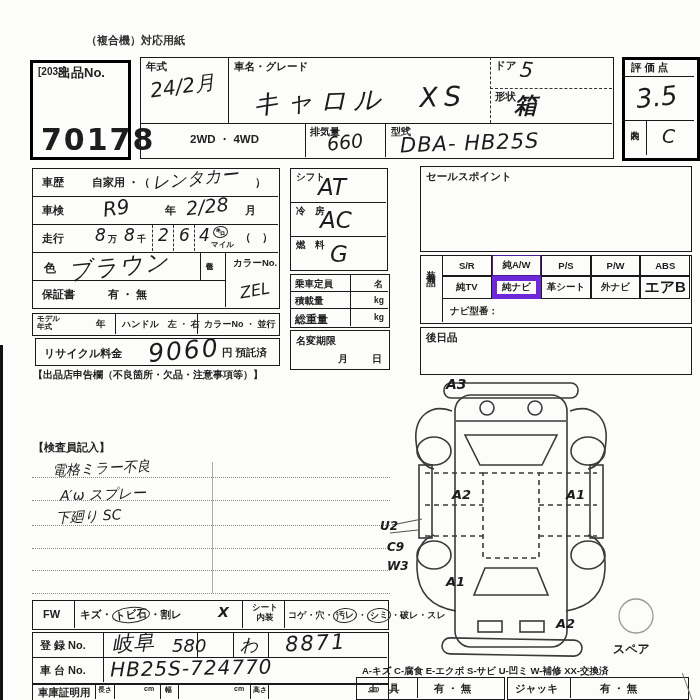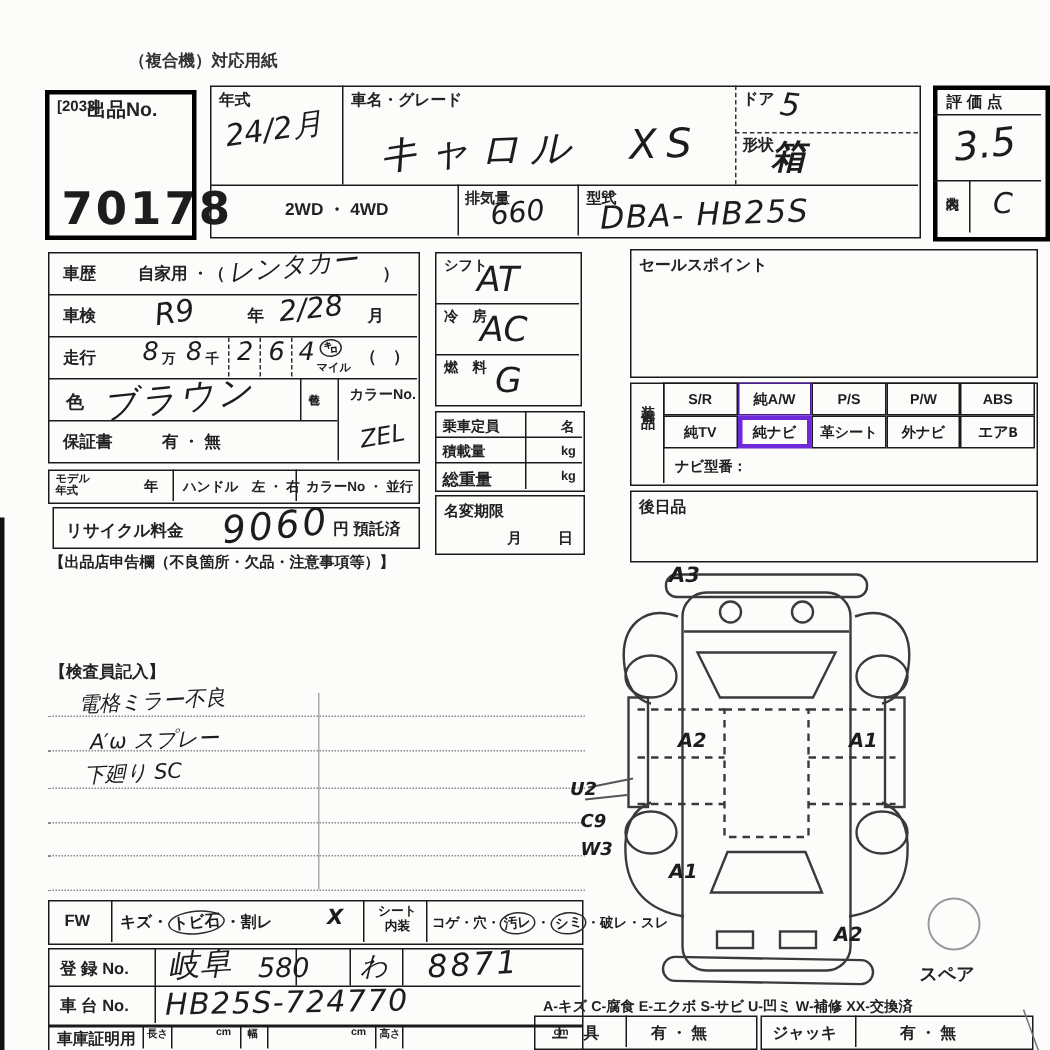--- a/index.html
+++ b/index.html
@@ -143,24 +143,24 @@
   <div class="box" style="left:420px;top:255px;width:270px;height:67px;"></div>
   <div class="vline" style="left:442px;top:255px;height:67px;"></div>
   <span class="lbl vert" style="left:424px;top:262px;font-size:9.5px;letter-spacing:4px;">装備品</span>
   <div class="abs" style="left:442px;top:255px;width:248px;height:44px;display:grid;grid-template-columns:repeat(5,1fr);grid-template-rows:1fr 1fr;text-align:center;">
     <div style="border:1px solid #1a1a1a;display:flex;align-items:center;justify-content:center;font-size:9.5px;font-weight:bold;">S/R</div>
     <div style="border:1px solid #4c1d95;display:flex;align-items:center;justify-content:center;font-size:9.5px;font-weight:bold;">純A/W</div>
     <div style="border:1px solid #1a1a1a;display:flex;align-items:center;justify-content:center;font-size:9.5px;font-weight:bold;">P/S</div>
     <div style="border:1px solid #1a1a1a;display:flex;align-items:center;justify-content:center;font-size:9.5px;font-weight:bold;">P/W</div>
     <div style="border:1px solid #1a1a1a;display:flex;align-items:center;justify-content:center;font-size:9.5px;font-weight:bold;">ABS</div>
     <div style="border:1px solid #1a1a1a;display:flex;align-items:center;justify-content:center;font-size:9.5px;font-weight:bold;">純TV</div>
-    <div style="border:3px solid #6d28d9;display:flex;align-items:center;justify-content:center;font-size:9.5px;font-weight:bold;">純ナビ</div>
+    <div style="border:5px solid #6d28d9;display:flex;align-items:center;justify-content:center;font-size:9.5px;font-weight:bold;">純ナビ</div>
     <div style="border:1px solid #1a1a1a;display:flex;align-items:center;justify-content:center;font-size:9.5px;font-weight:bold;">革シート</div>
     <div style="border:1px solid #1a1a1a;display:flex;align-items:center;justify-content:center;font-size:9.5px;font-weight:bold;">外ナビ</div>
-    <div style="border:1px solid #1a1a1a;display:flex;align-items:center;justify-content:center;font-size:10px;font-weight:bold;font-family:Liberation Mono, monospace;">エアB</div>
+    <div style="border:1px solid #1a1a1a;display:flex;align-items:center;justify-content:center;font-size:15px;font-weight:bold;">エアB</div>
   </div>
   <span class="lbl" style="left:450px;top:305px;font-size:9.5px;">ナビ型番：</span>
 
   <div class="box" style="left:420px;top:327px;width:270px;height:46px;"></div>
   <span class="lbl" style="left:426px;top:331px;font-size:10.5px;">後日品</span>
 
   <div class="box" style="left:32px;top:313px;width:246px;height:21px;"></div>
   <div class="vline" style="left:115px;top:313px;height:21px;"></div>
   <div class="vline" style="left:197px;top:313px;height:21px;"></div>
   <span class="abs tiny" style="left:37px;top:315px;width:28px;white-space:normal;">モデル年式</span>

